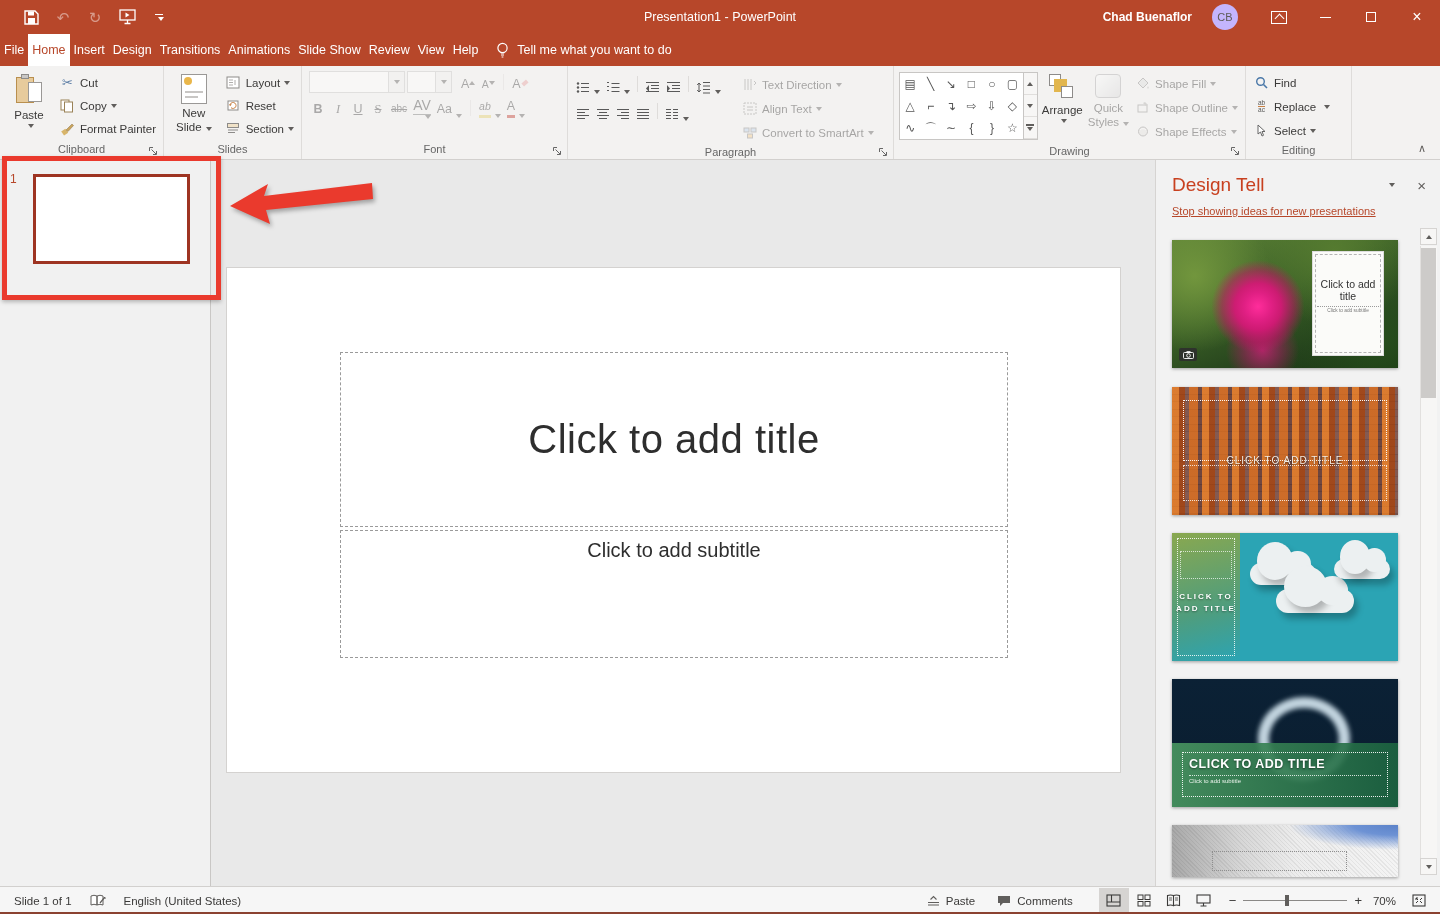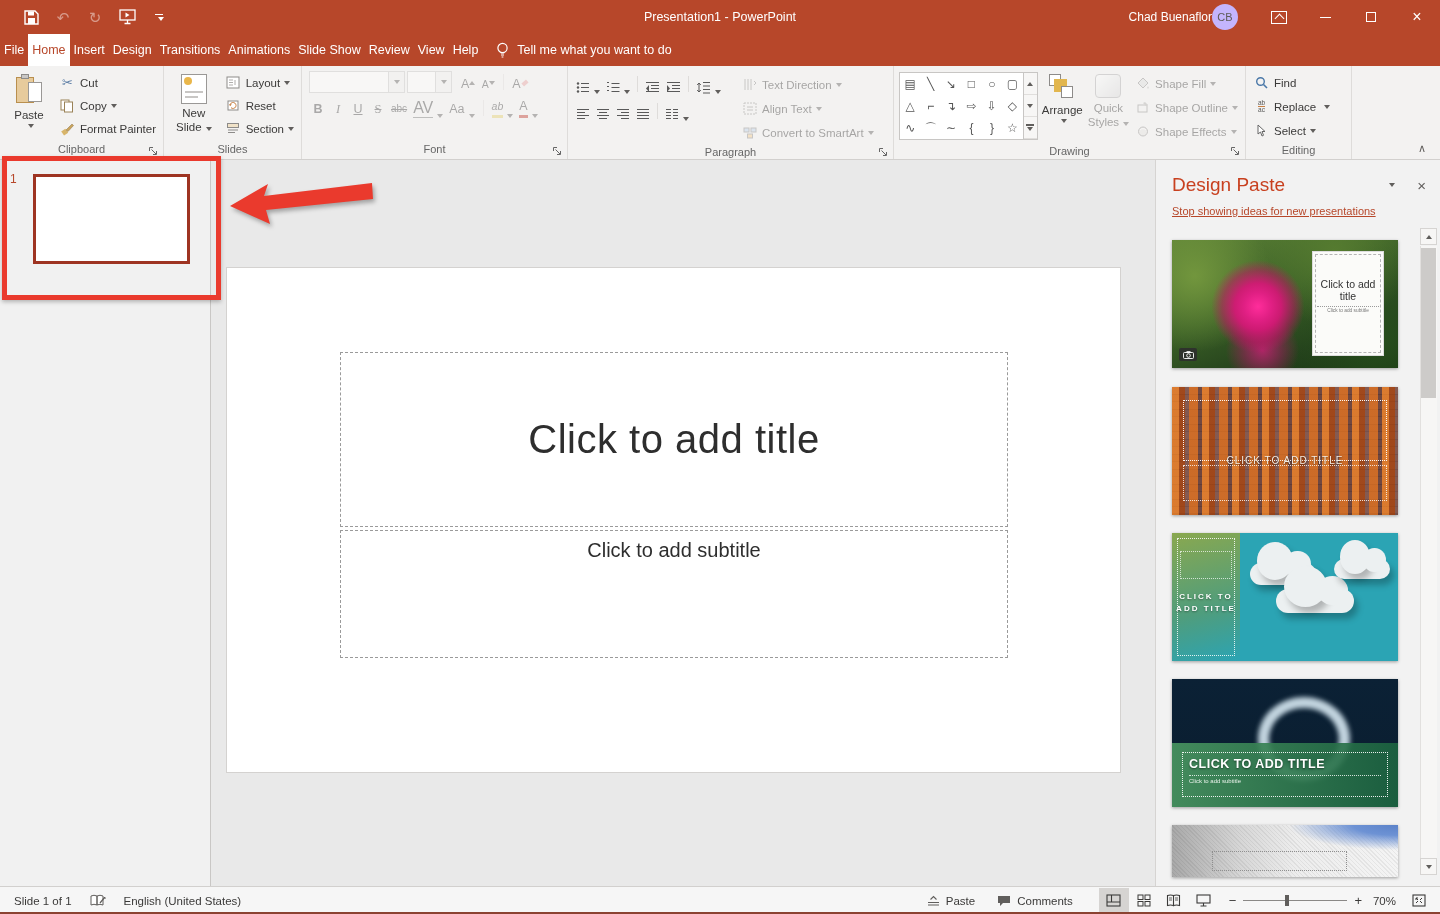--- a/index.html
+++ b/index.html
@@ -7,21 +7,21 @@
 body{font-family:"Liberation Sans","DejaVu Sans",sans-serif;background:#e9e9e9;position:relative;color:#3b3a39;}
 
 
 #titlebar{position:absolute;left:0;top:0;width:1440px;height:34px;background:#b7472a;display:flex;align-items:center;color:#fff;}
 .qat{display:flex;align-items:center;gap:14px;padding-left:22px;}
 .qat .qbtn{display:flex;align-items:center;justify-content:center;width:18px;height:18px;}
 .dim{opacity:.45;}
 .glyph-und{font-size:15px;line-height:1;color:#fff;}
 .title-center{position:absolute;left:0;right:0;text-align:center;font-size:12.5px;pointer-events:none;}
 .tb-right{position:absolute;right:0;top:0;height:34px;display:flex;align-items:center;gap:0;}
-.username{font-size:12px;margin-right:0;}
+.username{font-size:12px;margin-right:20px;font-weight:bold;}
 .avatar{width:26px;height:26px;border-radius:50%;background:#c4b5fd;color:#5d5b58;font-size:11px;display:flex;align-items:center;justify-content:center;margin-right:18px;}
 .winbtn{width:46px;height:34px;display:flex;align-items:center;justify-content:center;}
 .min-ic{width:11px;height:1px;background:#fff;}
 .max-ic{width:10px;height:10px;border:1px solid #fff;}
 .close-ic{font-size:16px;line-height:1;color:#fff;}
 .ribopts{width:16px;height:13px;border:1px solid #fff;position:relative;}
 .ribopts::after{content:"";position:absolute;left:4px;top:3px;width:6px;height:6px;border-left:1px solid #fff;border-top:1px solid #fff;transform:rotate(45deg);}
 
 
 #tabrow{position:absolute;left:0;top:34px;width:1440px;height:32px;background:#b7472a;display:flex;align-items:stretch;color:#fff;font-size:12.5px;}
@@ -389,21 +389,21 @@
               <rect x="1" y="4" width="6" height="4" fill="#e8a0a0" transform="rotate(-40 4 6)"></rect>
             </svg>
           </span>
       </div>
       <div class="frow dis">
         <span class="fbtn" style="font-weight:bold;">B</span>
         <span class="fbtn" style="font-style:italic;font-family:'Liberation Serif',serif;">I</span>
         <span class="fbtn" style="text-decoration:underline;">U</span>
         <span class="fbtn" style="text-decoration:line-through;font-family:'Liberation Serif',serif;">S</span>
         <span class="fbtn" style="text-decoration:line-through;font-size:10px;">abc</span>
-        <span class="fbtn" style="font-size:16px;">
+        <span class="fbtn" style="font-size:14px;flex-direction:column;">
             <span style="border-bottom:1px solid #777;">AV</span>
             <span class="dd"></span>
           </span>
         <span class="fbtn">
             <span>Aa</span>
             <span class="dd"></span>
           </span>
         <span class="vsep" style="height:16px;margin:0 4px;"></span>
         <span class="fbtn" style="font-size:10.5px;font-style:italic;">
             <span style="border-bottom:3px solid #e3d06a;">ab</span>
@@ -683,21 +683,21 @@
         <span>Click to add title</span>
       </div>
       <div class="ph ph-sub">
         <span>Click to add subtitle</span>
       </div>
     </div>
   </div>
 
   <div id="design">
     <div class="di-title-row">
-      <span class="di-title">Design Paste</span>
+      <span class="di-title">Design Tell</span>
       <span class="dd"></span>
       <span class="di-close">×</span>
     </div>
     <a class="di-link" href="#">Stop showing ideas for new presentations</a>
 
     <div class="di-card card1" style="top:80px;">
       <div class="c1-box">
         <div class="c1-t">Click to add title</div>
         <div class="c1-dots"></div>
         <div class="c1-s">Click to add subtitle</div>

